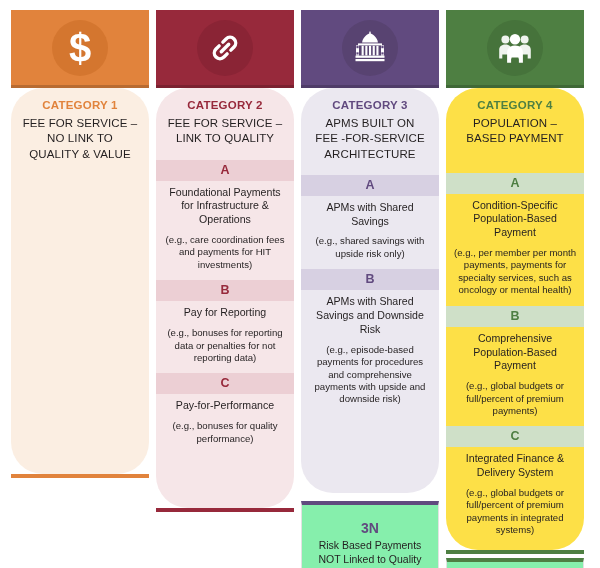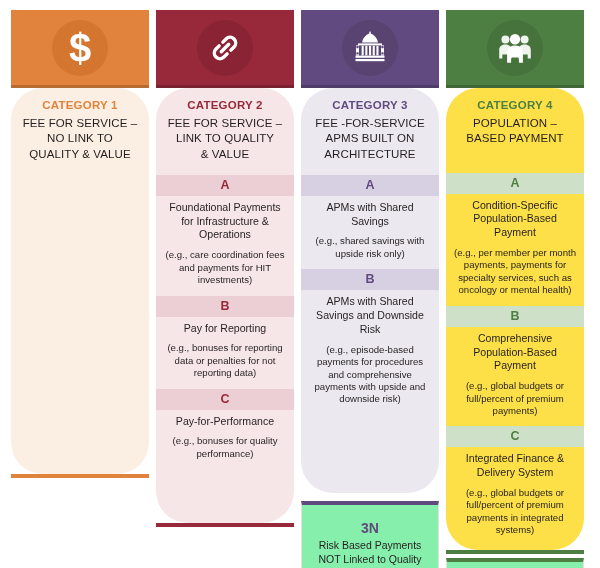--- a/index.html
+++ b/index.html
@@ -169,21 +169,20 @@
             <path d="M21.5 18 L24.5 15 a5.3 5.3 0 0 0 -7.5 -7.5 l-3 3"></path>
           </svg>
         </div>
       </div>
       <div class="col-body" style="background:#f6e6e8;">
         <div class="title-block">
           <div class="cat-label" style="color:#97293b;">CATEGORY 2</div>
           <div class="cat-name">
             <div>FEE FOR SERVICE –</div>
             <div>LINK TO QUALITY</div>
-            <div>&amp; VALUE</div>
           </div>
         </div>
 
         <div class="sub-letter" style="background:#eccfd4;color:#97293b;">A</div>
         <div class="sub-content">
           <div class="sub-title">Foundational Payments for Infrastructure &amp; Operations</div>
           <div class="sub-example">(e.g., care coordination fees and payments for HIT investments)</div>
         </div>
 
         <div class="sub-letter" style="background:#eccfd4;color:#97293b;">B</div>
@@ -223,22 +222,22 @@
             <rect x="4.4" y="21.3" width="2.2" height="2.2" fill="#614a7f"></rect>
             <rect x="29.4" y="15" width="2.2" height="2.2" fill="#614a7f"></rect>
             <rect x="29.4" y="21.3" width="2.2" height="2.2" fill="#614a7f"></rect>
           </svg>
         </div>
       </div>
       <div class="col-body" style="background:#ebe8f0;">
         <div class="title-block">
           <div class="cat-label" style="color:#614a7f;">CATEGORY 3</div>
           <div class="cat-name">
+            <div>APMS BUILT ON</div>
             <div>FEE -FOR-SERVICE</div>
-            <div>APMS BUILT ON</div>
             <div>ARCHITECTURE</div>
           </div>
         </div>
 
         <div class="sub-letter" style="background:#d7d0e2;color:#614a7f;">A</div>
         <div class="sub-content">
           <div class="sub-title">APMs with Shared Savings</div>
           <div class="sub-example">(e.g., shared savings with upside risk only)</div>
         </div>
 

